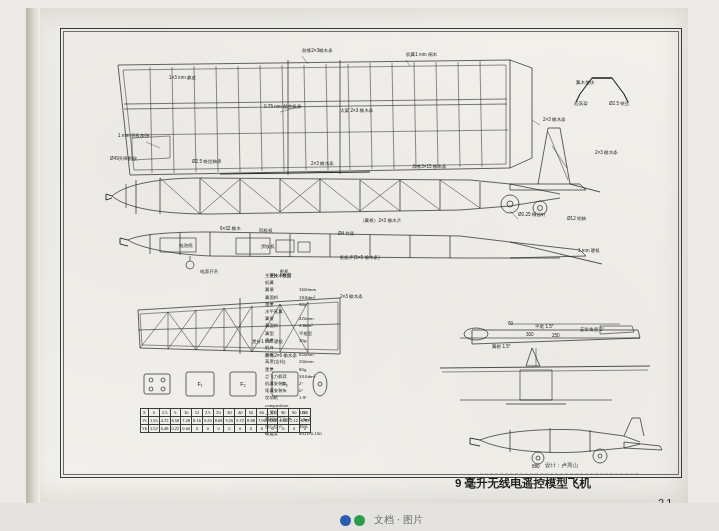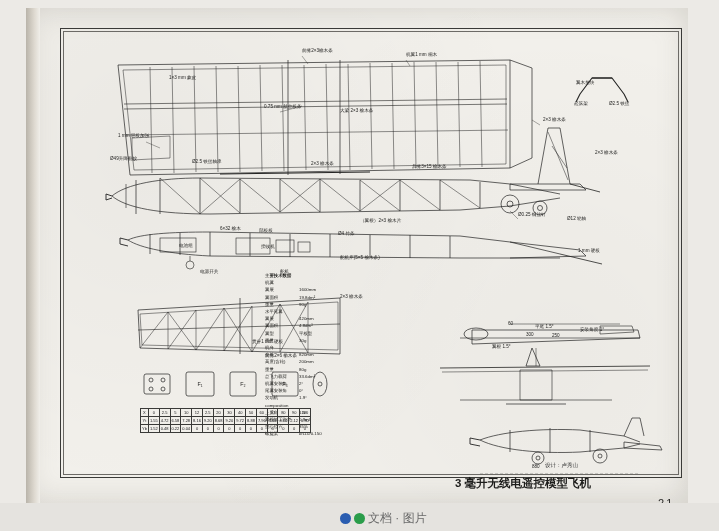--- a/index.html
+++ b/index.html
@@ -18,21 +18,21 @@
   svg{display:block}
   .pgnum{position:absolute;right:34px;bottom:22px;font-size:11px;color:#2d2d2b;letter-spacing:2px;}
   .title-cn{position:absolute;left:455px;bottom:40px;font-size:11.5px;color:#1d1d1b;font-weight:bold;}
   .sig{position:absolute;left:545px;bottom:62px;font-size:5.5px;color:#333;}
   .lbl{font-size:4.6px;fill:#1f1f1e;font-family:"Liberation Sans",sans-serif;}
   .lbl6{font-size:5.4px;fill:#1f1f1e;}
   .bottombar{position:absolute;left:0;bottom:0;width:719px;height:28px;background:#e5e3df;}
   .dots{position:absolute;left:340px;bottom:4px;display:flex;gap:3px;align-items:center;}
   .dot{width:11px;height:11px;border-radius:50%;}
   .d1{background:#2a5db0}.d2{background:#2a9d4a}
-  .barlabel{font-size:12px;color:#6a6a6a;}
+  .barlabel{font-size:10px;color:#6a6a6a;margin-left:6px;}
   table.specs{position:absolute;left:140px;top:408px;border-collapse:collapse;font-size:4px;}
   table.specs td,table.specs th{border:.4px solid #3a3a38;padding:0 1px;text-align:center;color:#17171a;font-weight:normal;height:7px;}
   .speclist{position:absolute;left:265px;top:272px;font-size:4.4px;color:#1d1d1b;line-height:7.2px;}
   .speclist .row{display:flex;}
   .speclist .k{width:34px;}
   .speclist .v{width:40px;}
 </style>
 </head>
 <body>
 
@@ -419,21 +419,21 @@
           <td>0</td>
           <td>0</td>
           <td>0</td>
           <td>0</td>
           <td>0</td>
           <td>0</td>
         </tr>
       </tbody>
   </table>
 
-  <div class="title-cn">3 毫升无线电遥控模型飞机</div>
+  <div class="title-cn">9 毫升无线电遥控模型飞机</div>
   <div class="sig">设计：卢秀山</div>
   <div class="pgnum">· <span>21</span> ·</div>
 
   <div class="bottombar">
     <div class="dots">
       <span class="dot d1"></span>
       <span class="dot d2"></span>
       <span class="barlabel">文档 · 图片</span>
     </div>
   </div>

